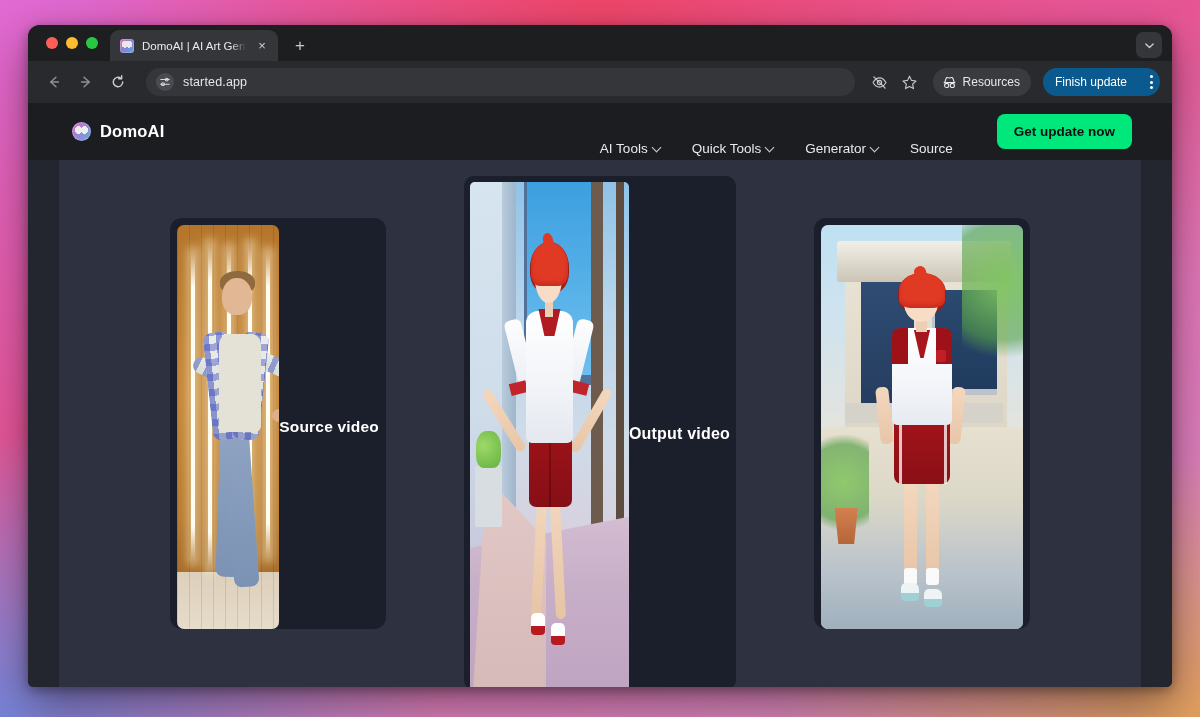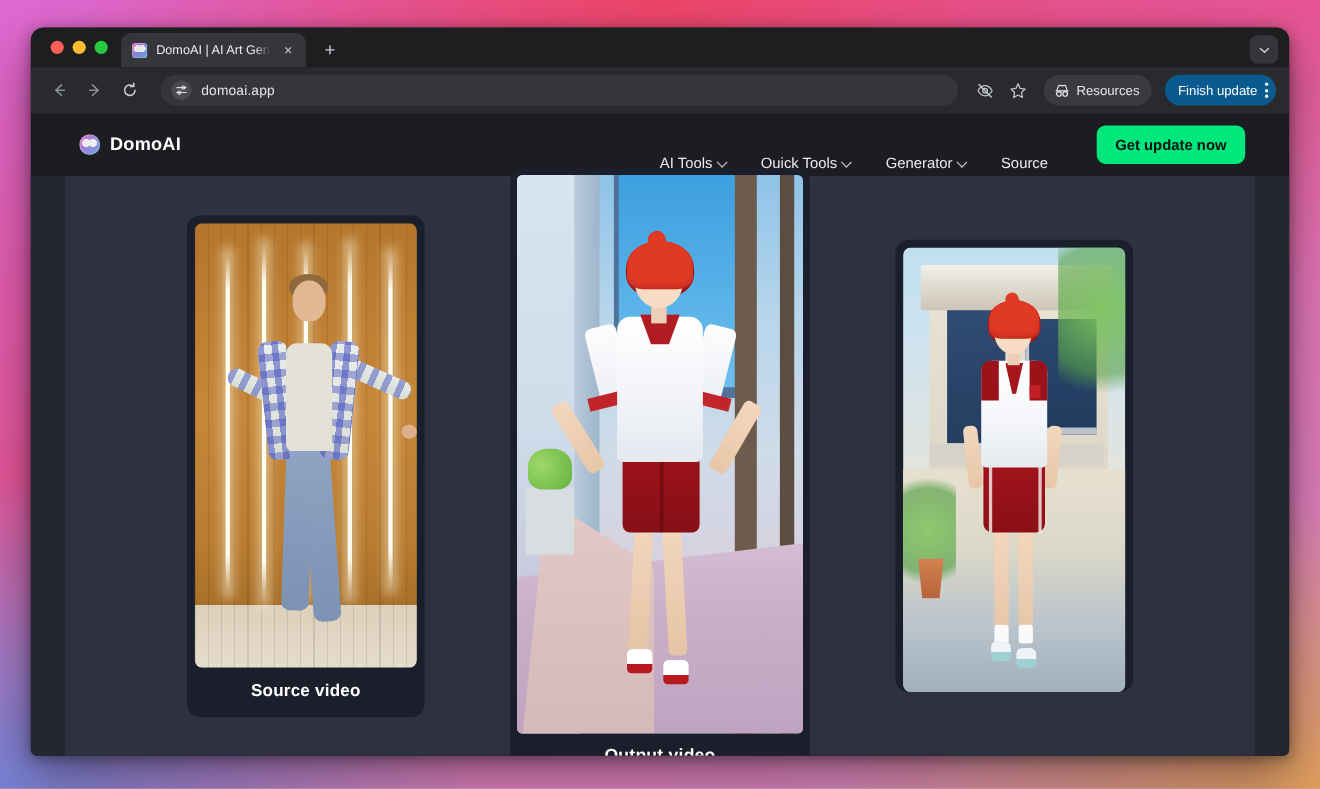--- a/index.html
+++ b/index.html
@@ -150,21 +150,21 @@
     color: #c4c7cc; flex: none;
   }
   .incognito-pill {
     display: flex; align-items: center; gap: 6px;
     height: 28px; padding: 0 11px 0 9px;
     background: #3a3b3e; border-radius: 14px;
     color: #e5e7ea; font-size: 12px; flex: none;
     margin-left: 6px;
   }
   .update-pill {
-    display: flex; align-items: center; gap: 7px;
+    display: flex; align-items: center; gap: 23px;
     height: 28px; padding: 0 7px 0 12px;
     background: #0b5a8f; border-radius: 14px;
     color: #ffffff; font-size: 12px; font-weight: 500;
     flex: none; margin-left: 8px;
   }
   .kebab { display: flex; flex-direction: column; gap: 2.5px; }
   .kebab i { width: 3px; height: 3px; background: #fff; border-radius: 50%; display: block; }
 
   
   .viewport {
@@ -244,21 +244,20 @@
     align-items: center;
     justify-content: center;
     gap: 78px;
   }
 
   .card {
     background: #1b1f2b;
     border-radius: 12px;
     padding: 7px 7px 0 7px;
     display: flex;
-    flex-direction: column;
     align-items: center;
     flex: none;
   }
   .card.side { width: 216px; }
   .card.center {
     width: 272px;
     margin-top: 18px;
     border-radius: 10px;
     padding: 6px 6px 0 6px;
   }
@@ -632,21 +631,21 @@
       </div>
 
       <div class="omnibox">
         <span class="tune-icon">
           <svg width="12" height="12" viewBox="0 0 14 14">
             <path d="M2 4.2 H12 M2 9.5 H12" stroke="#d9dbdf" stroke-width="1.2" stroke-linecap="round"></path>
             <circle cx="9" cy="4.2" r="1.7" fill="none" stroke="#d9dbdf" stroke-width="1.2"></circle>
             <circle cx="4.6" cy="9.5" r="1.7" fill="none" stroke="#d9dbdf" stroke-width="1.2"></circle>
           </svg>
         </span>
-        <span class="url-text" title="Search Google or type a URL">domoai.app</span>
+        <span class="url-text" title="Search Google or type a URL">started.app</span>
       </div>
 
       <div class="tb-icon">
         <svg width="17" height="17" viewBox="0 0 20 20">
           <path d="M2.4 10 C4.6 6.2 7.2 4.6 10 4.6 C12.8 4.6 15.4 6.2 17.6 10 C15.4 13.8 12.8 15.4 10 15.4 C7.2 15.4 4.6 13.8 2.4 10 Z" fill="none" stroke="currentColor" stroke-width="1.35"></path>
           <circle cx="10" cy="10" r="2.5" fill="none" stroke="currentColor" stroke-width="1.35"></circle>
           <path d="M3.4 3.4 L16.6 16.6" stroke="currentColor" stroke-width="1.5" stroke-linecap="round"></path>
         </svg>
       </div>
 

